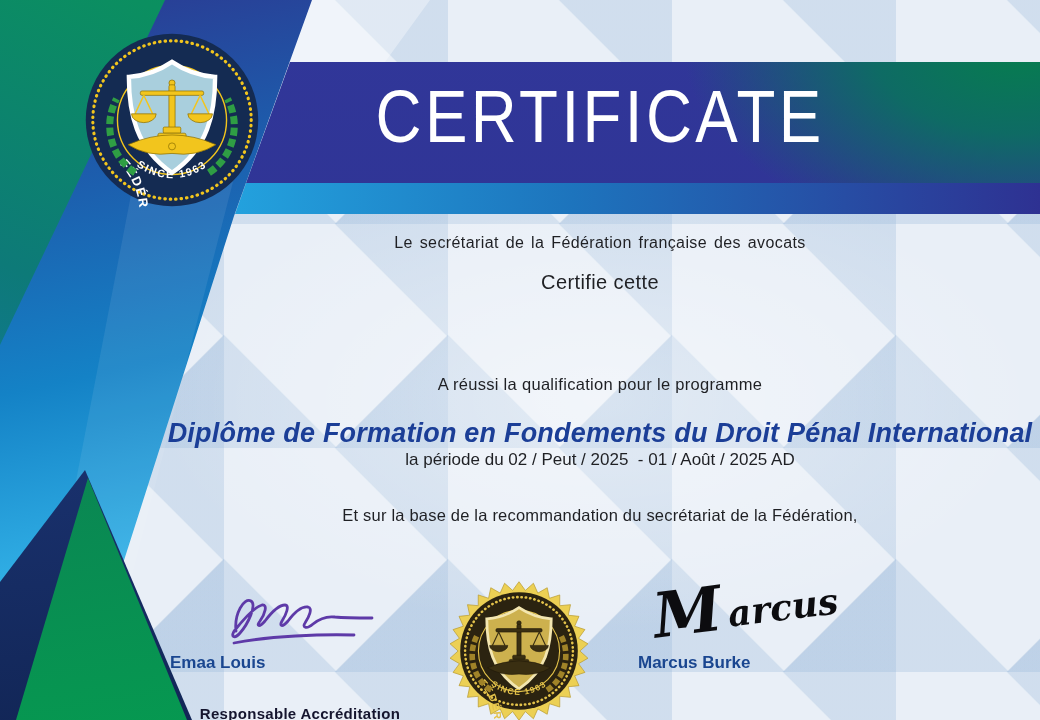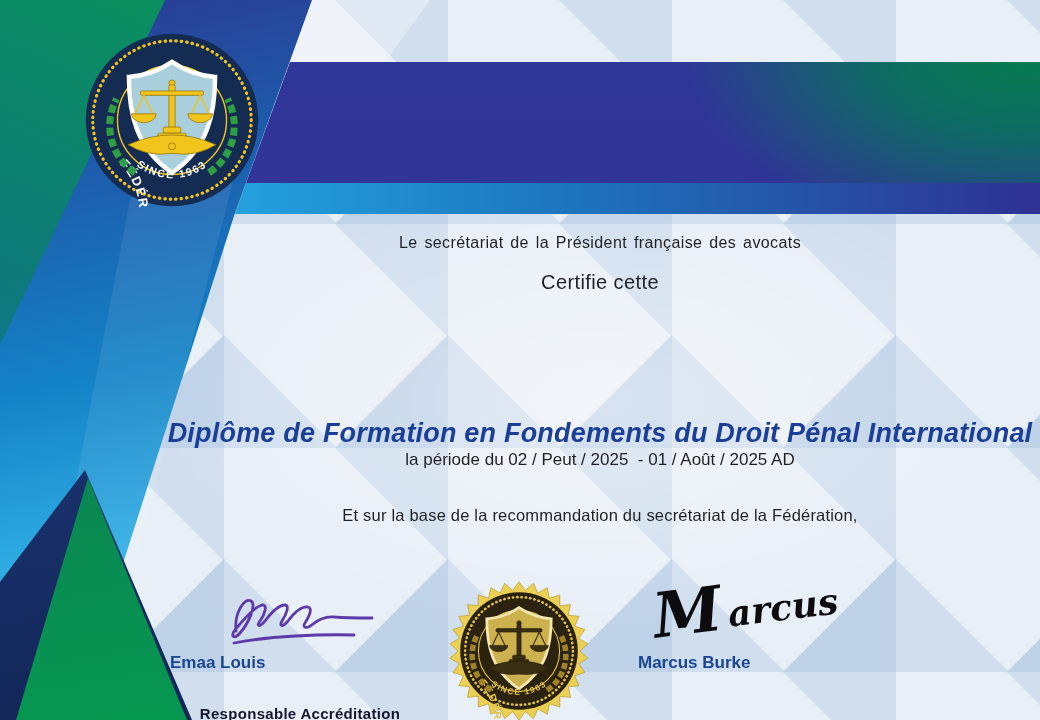--- a/index.html
+++ b/index.html
@@ -108,20 +108,23 @@
   <div class="layer glow"></div>
   <div class="layer banner"></div>
   <div class="layer substrip"></div>
   <div class="layer topstrip-shine"></div>
   <div class="layer leftband"></div>
   <div class="layer leftband-shine"></div>
   <div class="layer greentop"></div>
   <div class="layer navywedge"></div>
   <div class="layer greenwedge"></div>
 
+  <div class="cert-title">
+    <span>CERTIFICATE</span>
+  </div>
 
   <svg class="seal-svg seal" style="left:84px;top:32px;" width="176" height="176" viewBox="0 0 200 200">
     <circle class="bgc" cx="100" cy="100" r="98"></circle>
     <circle class="dots" cx="100" cy="100" r="90"></circle>
     <circle fill="none" stroke="#f2c51d" stroke-width="1.6" cx="100" cy="100" r="62"></circle>
     <path id="arcTop1" fill="none" d="M40.3,150.1 a78,78 0 1 1 -0.06,-0.06"></path>
     <path id="arcBot1" fill="none" d="M49.4,142.4 A66,66 0 0 0 150.6,142.4"></path>
     <text class="arc-text"><textPath href="#arcTop1">FÉDÉRATION FRANÇAISE DES AVOCATS</textPath></text>
     <path class="wreath" d="M58,160 A64,64 0 0 1 37,76"></path>
     <path class="wreath" d="M142,160 A64,64 0 0 0 163,76"></path>
@@ -135,22 +138,23 @@
       <path class="strings" d="M132,72 L122,93 M132,72 L142,93"></path>
       <path class="metal" d="M118,93 a14,10 0 0 0 28,0 Z"></path>
       <rect class="metal" x="90" y="108" width="20" height="7" rx="1.5"></rect>
       <rect class="metal" x="84" y="115" width="32" height="6" rx="2"></rect>
       <path class="metal" d="M50,128 Q100,106 150,128 Q128,142 100,138 Q72,142 50,128 Z"></path>
       <circle class="metal" cx="100" cy="130" r="4"></circle>
     </g>
     <text class="since-text" text-anchor="middle"><textPath href="#arcBot1" startOffset="50%">SINCE 1963</textPath></text>
   </svg>
 
-  <div class="tx secretariat">Le secrétariat de la Président française des avocats</div>
+  <div class="tx secretariat">Le secrétariat de la Fédération française des avocats</div>
   <div class="tx certify">Certifie cette</div>
+  <div class="tx qualif">A réussi la qualification pour le programme</div>
   <div class="tx program">Diplôme de Formation en Fondements du Droit Pénal International</div>
   <div class="tx period">la période du 02 / Peut / 2025  - 01 / Août / 2025 AD</div>
   <div class="tx recommend">Et sur la base de la recommandation du secrétariat de la Fédération,</div>
 
   <svg class="sigart" style="left:222px;top:586px;" width="180" height="66" viewBox="0 0 180 66">
     <g fill="none" stroke="#5e3aa8" stroke-width="2.8" stroke-linecap="round">
       <path d="M14,45 C12,28 22,11 29,15 C35,19 26,38 18,47 C12,54 8,50 13,44 C21,34 32,21 40,19 C46,18 43,28 38,35 C34,40 37,42 43,35 C49,27 57,19 63,19 C68,19 64,29 60,35 C57,40 60,42 66,35 C72,27 80,20 86,21 C91,22 87,31 83,37 C80,41 84,44 91,38 C97,33 105,30 113,31 C123,32 135,32 150,32"></path>
       <path d="M12,57 C48,50 100,48 132,49"></path>
     </g>
   </svg>

